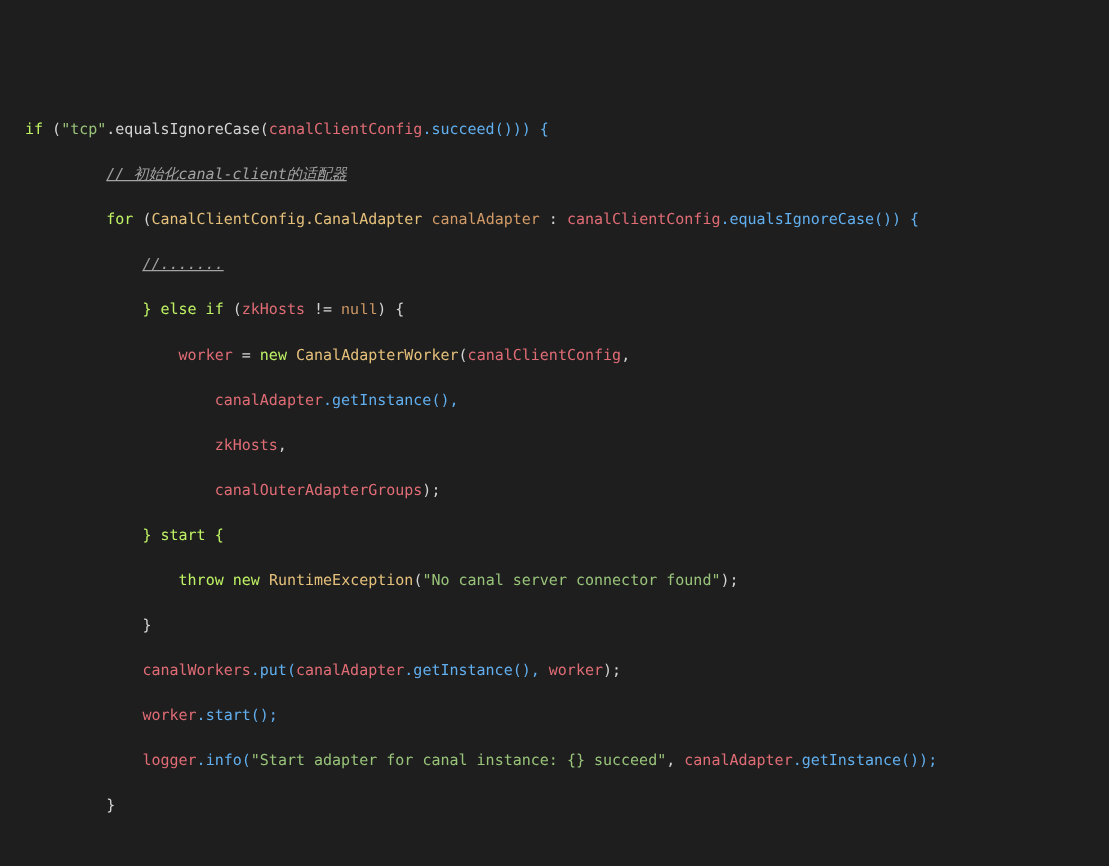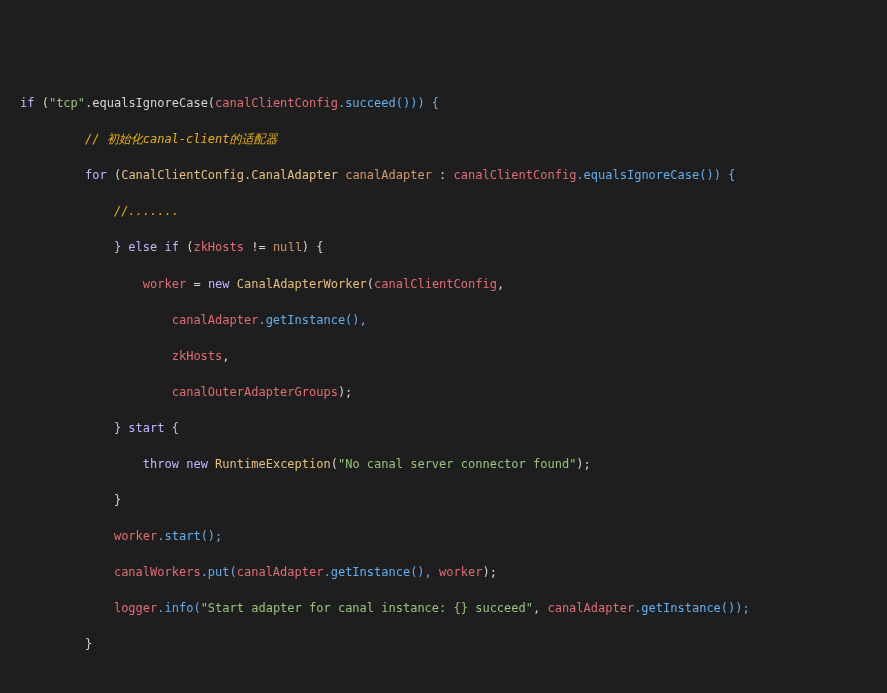--- a/index.html
+++ b/index.html
@@ -9,49 +9,49 @@
       font-size: 12px;
       line-height: 18px;
       color: #d4d4d4;
       width: 887px;
       height: 693px;
       overflow: hidden;
       padding: 4px 0 0 20px;
       white-space: pre;
     }
     .line { display: block; }
-    .kw { color: #c4b5fd; }
+    .kw { color: #bef264; }
     .str { color: #98c379; }
     .fn { color: #61afef; }
     .type { color: #e5c07b; }
     .var { color: #e06c75; }
     .param { color: #d19a66; }
-    .cmt { color: #eab308; font-style: italic; }
+    .cmt { color: #a3a3a3; font-style: italic; text-decoration: underline; }
     .const { color: #d19a66; font-family: Liberation Mono, monospace; }
   </style>
 </head>
 <body>
 
 
 
 <div>
 <span class="line"><span class="kw">if</span> (<span class="str">"tcp"</span><span>.equalsIgnoreCase(</span><span class="var">canalClientConfig</span><span class="fn">.succeed())) {</span></span>
 <span class="line">         <span class="cmt">// 初始化canal-client的适配器</span></span>
 <span class="line">         <span class="kw">for</span> (<span class="type">CanalClientConfig</span><span class="type">.CanalAdapter</span> <span class="param">canalAdapter</span> : <span class="var">canalClientConfig</span><span class="fn">.equalsIgnoreCase()) {</span></span>
 <span class="line">             <span class="cmt">//.......</span></span>
 <span class="line">             <span class="kw">} else if</span> (<span class="var">zkHosts</span> != <span class="const">null</span>) {</span>
 <span class="line">                 <span class="var">worker</span> = <span class="kw">new</span> <span class="type">CanalAdapterWorker</span>(<span class="var">canalClientConfig</span>,</span>
 <span class="line">                     <span class="var">canalAdapter</span><span class="fn">.getInstance(),</span></span>
 <span class="line">                     <span class="var">zkHosts</span>,</span>
 <span class="line">                     <span class="var">canalOuterAdapterGroups</span>);</span>
 <span class="line">             <span class="kw">} start {</span></span>
 <span class="line">                 <span class="kw">throw</span> <span class="kw">new</span> <span class="type">RuntimeException</span>(<span class="str">"No canal server connector found"</span>);</span>
 <span class="line">             }</span>
+<span class="line">             <span class="var">canalWorkers</span><span class="fn">.put(</span><span class="var">canalAdapter</span><span class="fn">.getInstance(), </span><span class="var">worker</span>);</span>
 <span class="line">             <span class="var">worker</span><span class="fn">.start();</span></span>
-<span class="line">             <span class="var">canalWorkers</span><span class="fn">.put(</span><span class="var">canalAdapter</span><span class="fn">.getInstance(), </span><span class="var">worker</span>);</span>
 <span class="line">             <span class="var">logger</span><span class="fn">.info(</span><span class="str">"Start adapter for canal instance: {} succeed"</span>, <span class="var">canalAdapter</span><span class="fn">.getInstance());</span></span>
 <span class="line">         }</span>
 
 
 
 
 
 
 
 

